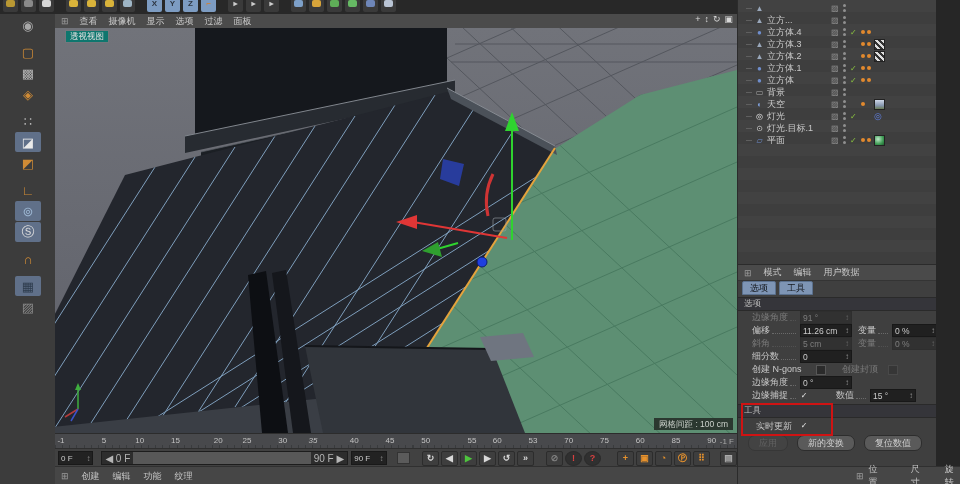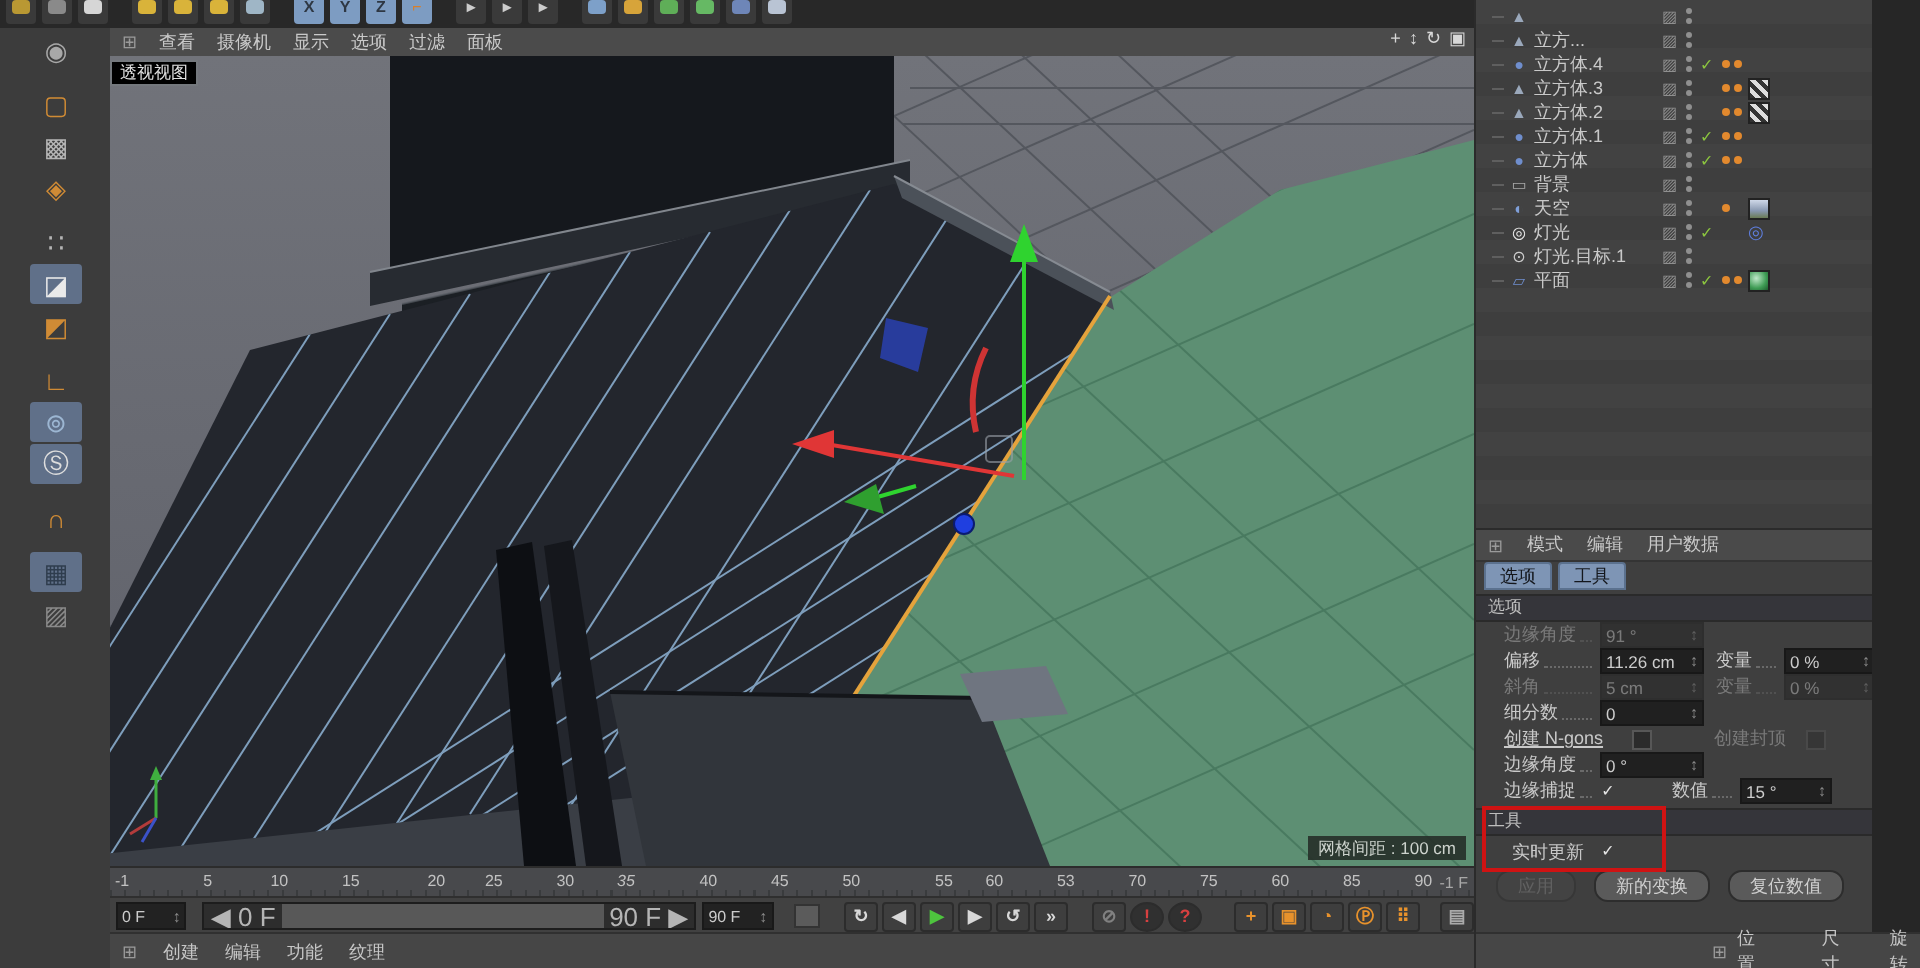--- a/index.html
+++ b/index.html
@@ -15,41 +15,41 @@
   #lt{position:absolute;left:0;top:14px;width:55px;height:470px;background:#3c3c3c;border-right:1px solid #333;}
   .ltic{width:26px;height:20px;margin:1px 0 0 15px;display:flex;align-items:center;justify-content:center;
         font-size:13px;border-radius:2px;cursor:default;}
   .ltic.on{background:rgba(125,155,200,.55);}
   
   #vp{position:absolute;left:55px;top:14px;width:682px;height:419px;}
   #vpmenu{height:14px;background:#4b4b4b;display:flex;align-items:center;gap:11px;padding:0 6px;
           font-size:9px;color:#c9c9c9;position:relative;border-bottom:1px solid #3a3a3a;}
   #vpnav{position:absolute;right:4px;top:0;display:flex;gap:4px;font-size:9px;color:#d8d8d8;}
   #vpnav span{cursor:default;}
-  #vptab{position:absolute;left:0;top:16px;z-index:5;background:#000000;border:1px solid #74787d;
+  #vptab{position:absolute;left:10px;top:16px;z-index:5;background:#0f766e;border:1px solid #74787d;
          color:#e0e0e0;font-size:8.5px;padding:0 4px;line-height:11px;}
   #scene{position:absolute;left:0;top:14px;display:block;}
   #gridlbl{position:absolute;right:4px;bottom:3px;z-index:5;background:rgba(36,44,39,.88);
            color:#ccd2cc;font-size:8.5px;padding:1px 5px;line-height:10px;}
   
   #ruler{position:absolute;left:55px;top:433px;width:682px;height:15px;background:#48494c;
          border-top:1px solid #2c2c2c;overflow:hidden;}
   #ruler .ticks{position:absolute;left:0;bottom:0;width:100%;height:4px;
      background-image:repeating-linear-gradient(90deg,#393b3d 0 1px,transparent 1px 7.15px);}
   .rlb{position:absolute;top:2px;font-size:8px;color:#c2c2c2;transform:translateX(-50%);}
   #rright{position:absolute;right:3px;top:3px;font-size:8px;color:#a8a8a8;}
   
   #tr{position:absolute;left:55px;top:448px;width:682px;height:18px;background:#414141;
       border-top:1px solid #2f2f2f;display:flex;align-items:center;}
   .fbox{width:36px;height:12px;background:#222;border:1px solid #191919;color:#ccc;font-size:8px;
         display:flex;align-items:center;justify-content:space-between;padding:0 2px;margin-left:3px;}
   .spin{color:#8a8a8a;font-size:8px;}
   #slider{width:300px;height:12px;background:#585858;border:1px solid #1d1d1d;margin-left:8px;
           display:flex;justify-content:space-between;overflow:hidden;}
-  .shandle{background:#2d2d2d;color:#b5b5b5;font-size:13px;display:flex;align-items:center;padding:0 3px;}
+  .shandle{background:#2d2d2d;color:#b5b5b5;font-size:10px;display:flex;align-items:center;padding:0 3px;}
   .kb{width:14px;height:10px;background:#5b5b5b;border:1px solid #333;margin-left:10px;}
   #trbtns{display:flex;align-items:center;gap:2px;margin-left:12px;}
   .tbn{width:15px;height:13px;background:#3e3e3e;border:1px solid #2c2c2c;border-radius:2px;
        display:flex;align-items:center;justify-content:center;font-size:9px;font-weight:bold;}
   .tbn.circ{border-radius:50%;background:#303030;}
   
   #bb{position:absolute;left:55px;top:466px;width:682px;height:18px;background:#464646;
       border-top:1px solid #303030;display:flex;align-items:center;gap:13px;padding-left:6px;
       font-size:9px;color:#c6c6c6;}
   .gicon{color:#9a9a9a;font-size:9px;}
@@ -79,21 +79,21 @@
          font-size:9px;color:#c9c9c9;border-bottom:1px solid #343434;border-top:1px solid #2b2b2b;}
   #atool{height:15px;display:flex;align-items:center;gap:5px;padding-left:6px;font-size:9px;color:#d5d5d5;}
   .exic{width:11px;height:9px;background:linear-gradient(#f2b33d,#c47418);border-radius:2px;border:1px solid #7a4c12;}
   #atabs{display:flex;gap:3px;padding-left:4px;height:14px;}
   .atab{background:#7e95b5;color:#14171c;font-size:9px;padding:0 7px;border-radius:2px 2px 0 0;
         border:1px solid #5b718e;display:flex;align-items:center;}
   .asec{height:12px;background:#35353a;border-top:1px solid #2a2a2a;border-bottom:1px solid #2a2a2a;
         color:#bdbdbd;font-size:8.5px;display:flex;align-items:center;padding-left:6px;margin-top:2px;}
   .arow{display:flex;align-items:center;height:13px;padding-left:14px;font-size:9px;color:#c9c9c9;width:196px;}
   .lgrp{display:flex;align-items:flex-end;width:46px;flex:0 0 auto;}
-  .lgrp.w{width:62px;text-decoration:underline;}
+  .lgrp.w{width:62px;}
   .lgrp.r{width:32px;margin-left:6px;}
   .albl{white-space:nowrap;line-height:11px;}
   .lead{flex:1;border-bottom:1px dotted #6a6a6a;margin:0 2px 2px 2px;min-width:4px;}
   .vbox{width:46px;height:11px;background:#202020;border:1px solid #181818;color:#ccc;font-size:8.5px;
         display:flex;align-items:center;justify-content:space-between;padding:0 2px;margin-left:2px;flex:0 0 auto;}
   .vbox.r{width:40px;}
   .dis{opacity:.42;}
   .cb{width:8px;height:8px;background:#2b2b2b;border:1px solid #575757;margin-left:2px;flex:0 0 auto;
       display:flex;align-items:center;justify-content:center;color:#e8e8e8;font-size:8px;line-height:8px;}
   .cb.plain{background:transparent;border:none;}
@@ -603,21 +603,21 @@
       <span class="vbox">
           <span>0</span>
           <span class="spin">↕</span>
         </span>
     </div>
     <div class="arow">
       <span class="lgrp w">
           <span class="albl">创建 N-gons</span>
         </span>
       <span class="cb"></span>
-      <span class="lgrp r" style="width:44px;margin-left:31px">
+      <span class="lgrp r" style="width:44px;margin-left:16px">
           <span class="albl dis">创建封顶</span>
         </span>
       <span class="cb dis"></span>
     </div>
     <div class="arow">
       <span class="lgrp">
           <span class="albl">边缘角度</span>
           <span class="lead"></span>
         </span>
       <span class="vbox">

